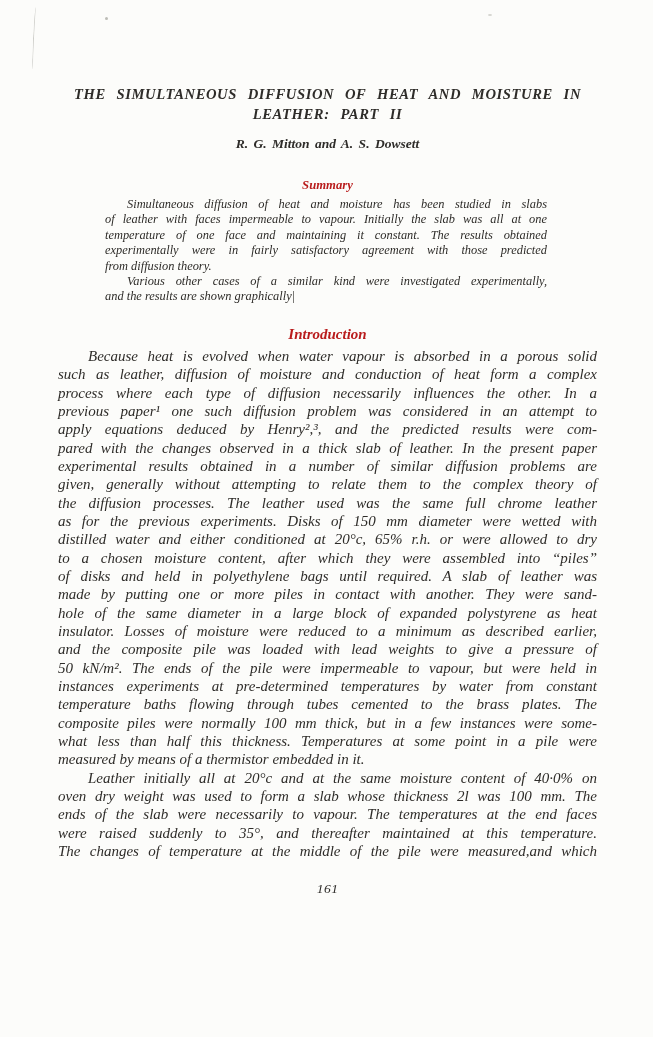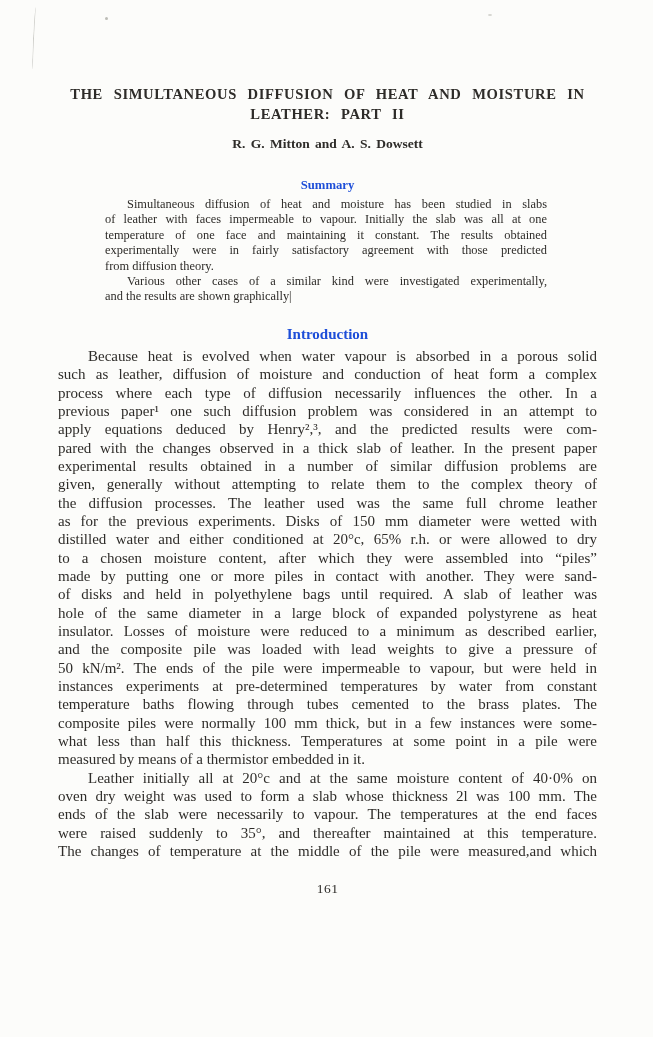--- a/index.html
+++ b/index.html
@@ -8,21 +8,21 @@
     background: #ffffff;
     font-family: "Liberation Serif", serif;
   }
   .page {
     position: relative;
     width: 653px; height: 1037px;
     background: #fcfcfa;
     color: #2e2c29;
     overflow: hidden;
   }
-  .textblock { padding: 0 56px 0 58px; }
+  .textblock { padding: 0 56px 0 58px; font-style: italic; }
 
   .title {
     padding-top: 84px;
     text-align: center;
     font-weight: bold;
     font-size: 14.6px;
     line-height: 20px;
     letter-spacing: 0.6px;
     word-spacing: 6.5px;
   }
@@ -30,21 +30,21 @@
     margin-top: 12px;
     text-align: center;
     font-weight: bold;
     font-size: 13.5px;
     word-spacing: 2px;
   }
 
   .section-heading {
     text-align: center;
     font-weight: bold;
-    color: #1d4ed8;
+    color: #b91c1c;
   }
   .line {
     text-align: justify;
     text-align-last: justify;
   }
   .line.nojust { text-align-last: left; }
 
   .sec-summary .section-heading { font-size: 12.7px; margin-top: 26px; }
   .sec-summary .lines {
     margin: 4px 50px 0 47px;
@@ -129,22 +129,22 @@
           <div class="line">process where each type of diffusion necessarily influences the other. In a</div>
           <div class="line">previous paper¹ one such diffusion problem was considered in an attempt to</div>
           <div class="line">apply equations deduced by Henry²,³, and the predicted results were com-</div>
           <div class="line">pared with the changes observed in a thick slab of leather. In the present paper</div>
           <div class="line">experimental results obtained in a number of similar diffusion problems are</div>
           <div class="line">given, generally without attempting to relate them to the complex theory of</div>
           <div class="line">the diffusion processes. The leather used was the same full chrome leather</div>
           <div class="line">as for the previous experiments. Disks of 150 mm diameter were wetted with</div>
           <div class="line">distilled water and either conditioned at 20°c, 65% r.h. or were allowed to dry</div>
           <div class="line">to a chosen moisture content, after which they were assembled into “piles”</div>
+          <div class="line">of disks and held in polyethylene bags until required. A slab of leather was</div>
           <div class="line">made by putting one or more piles in contact with another. They were sand-</div>
-          <div class="line">of disks and held in polyethylene bags until required. A slab of leather was</div>
           <div class="line">hole of the same diameter in a large block of expanded polystyrene as heat</div>
           <div class="line">insulator. Losses of moisture were reduced to a minimum as described earlier,</div>
           <div class="line">and the composite pile was loaded with lead weights to give a pressure of</div>
           <div class="line">50 kN/m². The ends of the pile were impermeable to vapour, but were held in</div>
           <div class="line">instances experiments at pre-determined temperatures by water from constant</div>
           <div class="line">temperature baths flowing through tubes cemented to the brass plates. The</div>
           <div class="line">composite piles were normally 100 mm thick, but in a few instances were some-</div>
           <div class="line">what less than half this thickness. Temperatures at some point in a pile were</div>
           <div class="line nojust">measured by means of a thermistor embedded in it.</div>
         </div>

